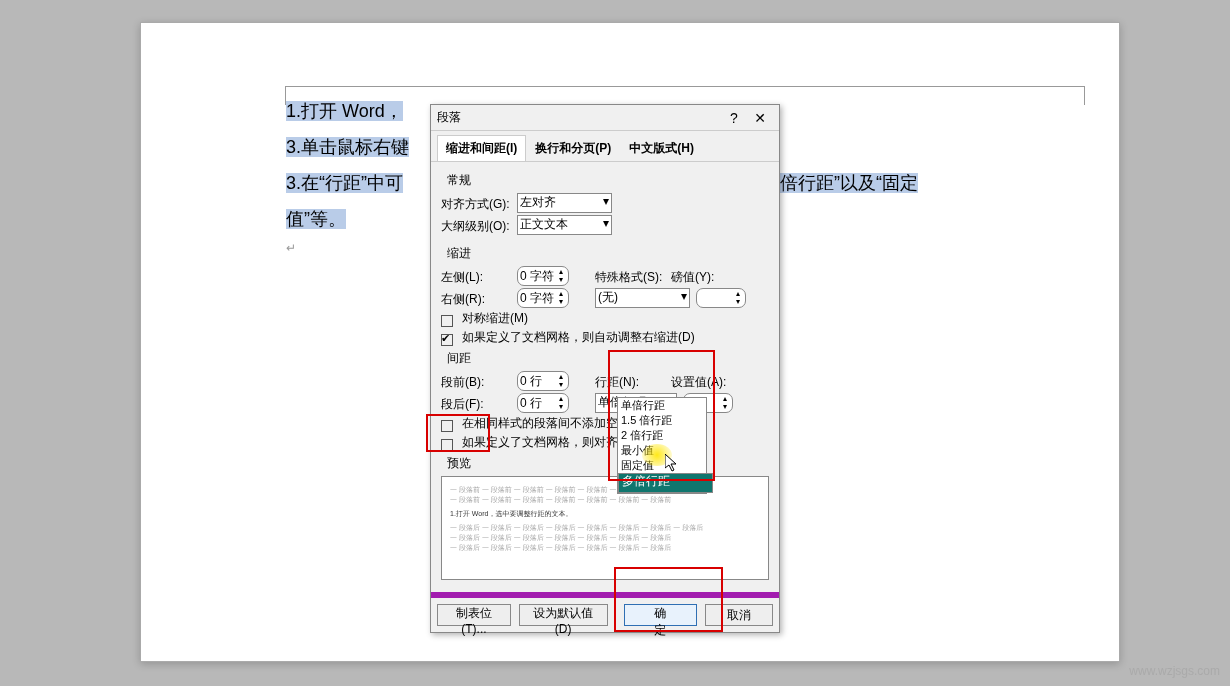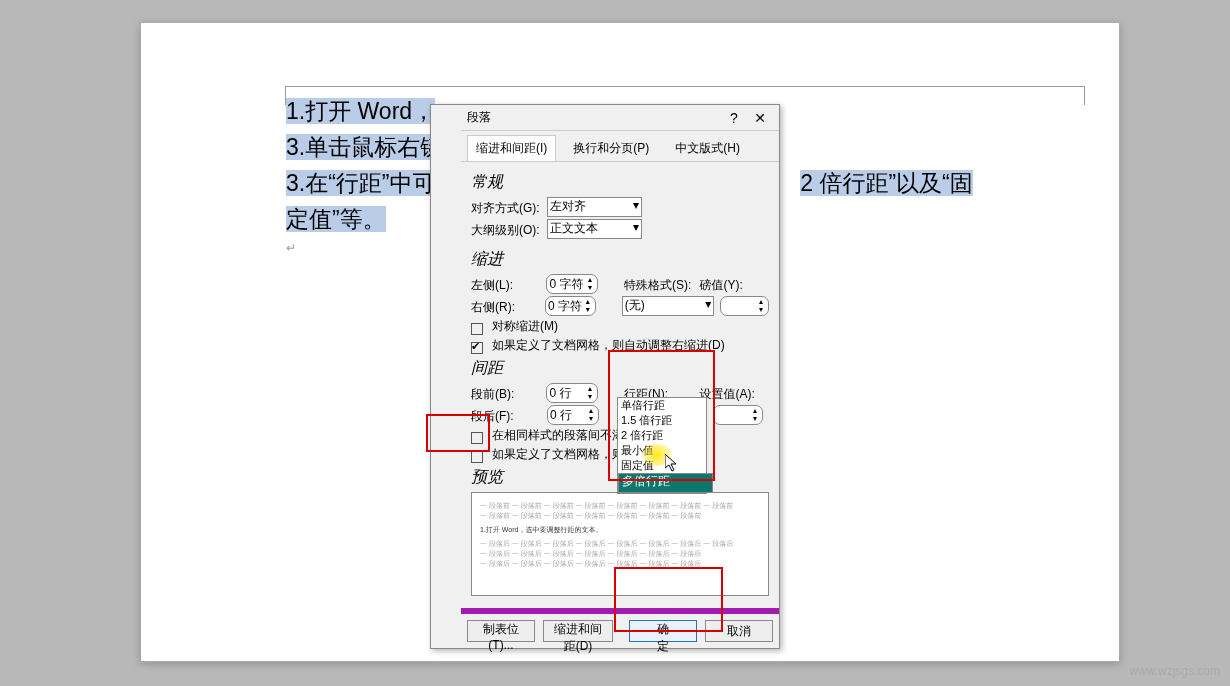--- a/index.html
+++ b/index.html
@@ -1,32 +1,32 @@
 <!DOCTYPE html>
 <html><head>
 <meta charset="utf-8">
 <style>
 * { box-sizing: border-box; margin: 0; padding: 0; }
 body { font-family: "Microsoft YaHei", "SimSun", sans-serif; background: #b8b8b8; width: 1230px; height: 686px; position: relative; overflow: hidden; }
 .page { position: absolute; left: 140px; top: 22px; width: 980px; height: 640px; background: #fff; border: 1px solid #aaa; box-shadow: 0 2px 8px rgba(0,0,0,.2); padding: 70px 145px 40px; }
 .page-marker { position: absolute; left: 285px; right: 145px; top: 86px; border-top: 1px solid #999; }
 .page-marker::before, .page-marker::after { content:""; position:absolute; width:1px; height:18px; background:#999; top:0; }
 .page-marker::before { left:0; } .page-marker::after { right:0; }
-.doc-line { font-size: 23px; line-height: 36px; color: #000; }
+.doc-line { font-size: 18px; line-height: 36px; color: #000; }
 .doc-line .hl { background: #b9cce8; }
 .tiny { font-size: 12px; color: #999; margin-top: 4px; }
-.dialog { position: absolute; left: 430px; top: 104px; width: 350px; background: #f0f0f0; border: 1px solid #888; box-shadow: 2px 2px 6px rgba(0,0,0,.3); font-size: 12px; padding-left: 30px; }
+.dialog { position: absolute; left: 430px; top: 104px; width: 350px; background: #f0f0f0; border: 1px solid #888; box-shadow: 2px 2px 6px rgba(0,0,0,.3); font-size: 12px; }
 .titlebar { display: flex; align-items: center; height: 26px; padding: 0 6px; border-bottom: 1px solid #ccc; }
 .dlg-title { flex: 1; }
 .tb-btn { width: 26px; height: 22px; text-align: center; line-height: 22px; font-size: 14px; cursor: pointer; }
-.tabs { display: flex; padding: 4px 6px 0; border-bottom: 1px solid #ccc; gap: 8px; }
+.tabs { display: flex; padding: 4px 6px 0; border-bottom: 1px solid #ccc; gap: 0; font-weight: bold; }
 .tab { padding: 4px 8px; border: 1px solid transparent; border-bottom: none; cursor: pointer; font-size: 12px; }
 .tab.active { background: #fff; border-color: #ccc; }
 .dlg-body { padding: 6px 10px; }
-.sect { font-size: 16px; margin: 4px 0 4px; font-style: italic; }
+.sect { font-size: 12px; margin: 4px 6px 4px; }
 .row { display: flex; align-items: flex-end; margin: 2px 0; gap: 6px; }
 .lbl { width: 70px; }
 .lbl2 { width: 70px; text-align: left; }
 .sel, .spin, .inp { font-size: 12px; height: 20px; border: 1px solid #888; background: #fff; }
 .sel { width: 95px; padding: 0 2px; }
 .spin { width: 52px; display: inline-flex; align-items: center; padding: 0 2px; border-radius: 7px; }
 .spin-btn { display: inline-block; width: 10px; font-size: 8px; text-align: center; line-height: 8px; }
 .spair { display:inline-flex; flex-direction:column; margin-left:auto; }
 .chk { display: inline-block; width: 12px; height: 12px; border: 1px solid #555; margin-right: 3px; position: relative; vertical-align: middle; }
 .chk.checked::after { content: "✔"; position: absolute; left: -1px; top: -3px; font-size: 11px; }
@@ -163,21 +163,21 @@
       <div class="pvline">一 段落前 一 段落前 一 段落前 一 段落前 一 段落前 一 段落前 一 段落前 一 段落前</div>
       <div class="pvline">一 段落前 一 段落前 一 段落前 一 段落前 一 段落前 一 段落前 一 段落前</div>
       <div class="pvline" style="color:#333;margin:4px 0">1.打开 Word，选中要调整行距的文本。</div>
       <div class="pvline">一 段落后 一 段落后 一 段落后 一 段落后 一 段落后 一 段落后 一 段落后 一 段落后</div>
       <div class="pvline">一 段落后 一 段落后 一 段落后 一 段落后 一 段落后 一 段落后 一 段落后</div>
       <div class="pvline">一 段落后 一 段落后 一 段落后 一 段落后 一 段落后 一 段落后 一 段落后</div>
     </div>
   </div>
   <div class="btn-row">
     <button class="btn">制表位(T)...</button>
-    <button class="btn">缩进和间距(D)</button>
+    <button class="btn">设为默认值(D)</button>
     <span style="flex:1"></span>
     <button class="btn primary">确定</button>
     <button class="btn">取消</button>
   </div>
 </div>
 
 <div class="dropdown">
   <div class="opt">单倍行距</div>
   <div class="opt">1.5 倍行距</div>
   <div class="opt">2 倍行距</div>

